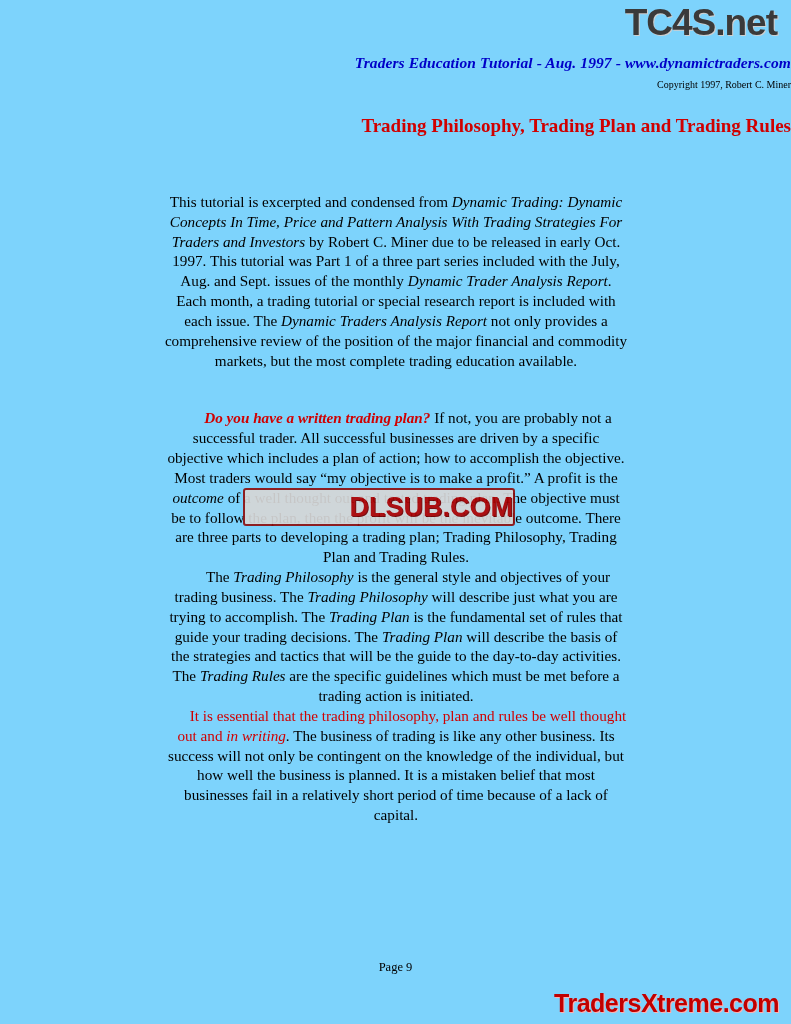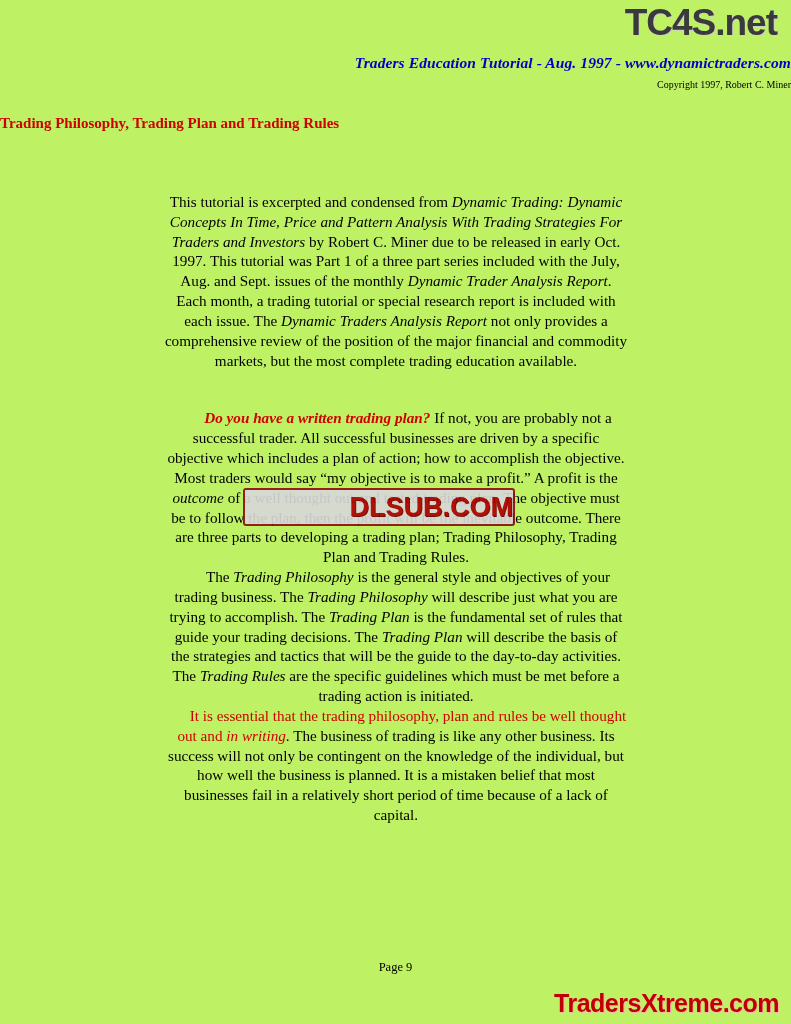--- a/index.html
+++ b/index.html
@@ -4,21 +4,21 @@
 <style>
   html, body {
     margin: 0;
     padding: 0;
     background: #ffffff;
   }
   .page {
     position: relative;
     width: 791px;
     height: 1024px;
-    background: #bef264;
+    background: #7dd3fc;
     overflow: hidden;
     font-family: "Liberation Serif", serif;
     color: #000000;
   }
 
   
   .wm-tc4s {
     position: absolute;
     top: 2px;
     right: 14px;
@@ -87,22 +87,22 @@
     font-size: 10px;
     color: #000;
   }
 
   
   .doc-title {
     position: absolute;
     top: 115px;
     left: 0;
     width: 791px;
-    text-align: left;
-    font-size: 15px;
+    text-align: right;
+    font-size: 19px;
     font-weight: bold;
     color: #d00000;
   }
   .doc-byline {
     position: absolute;
     top: 145px;
     left: 0;
     width: 791px;
     text-align: center;
     font-size: 15px;

